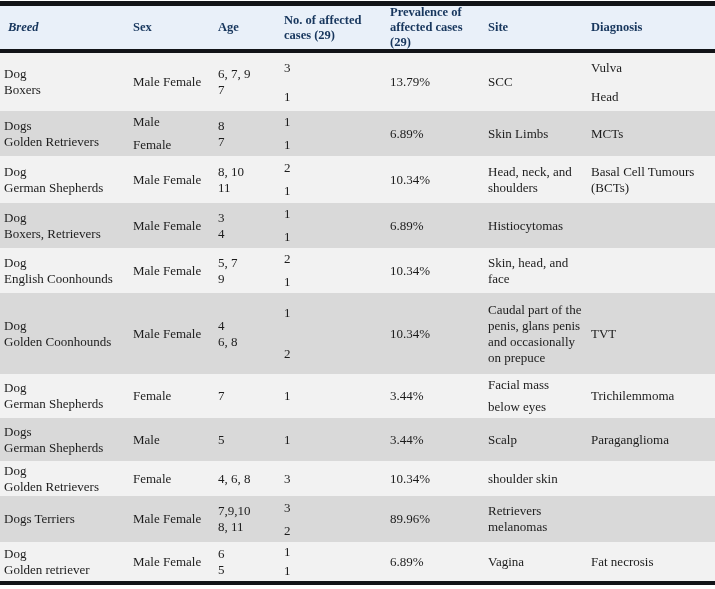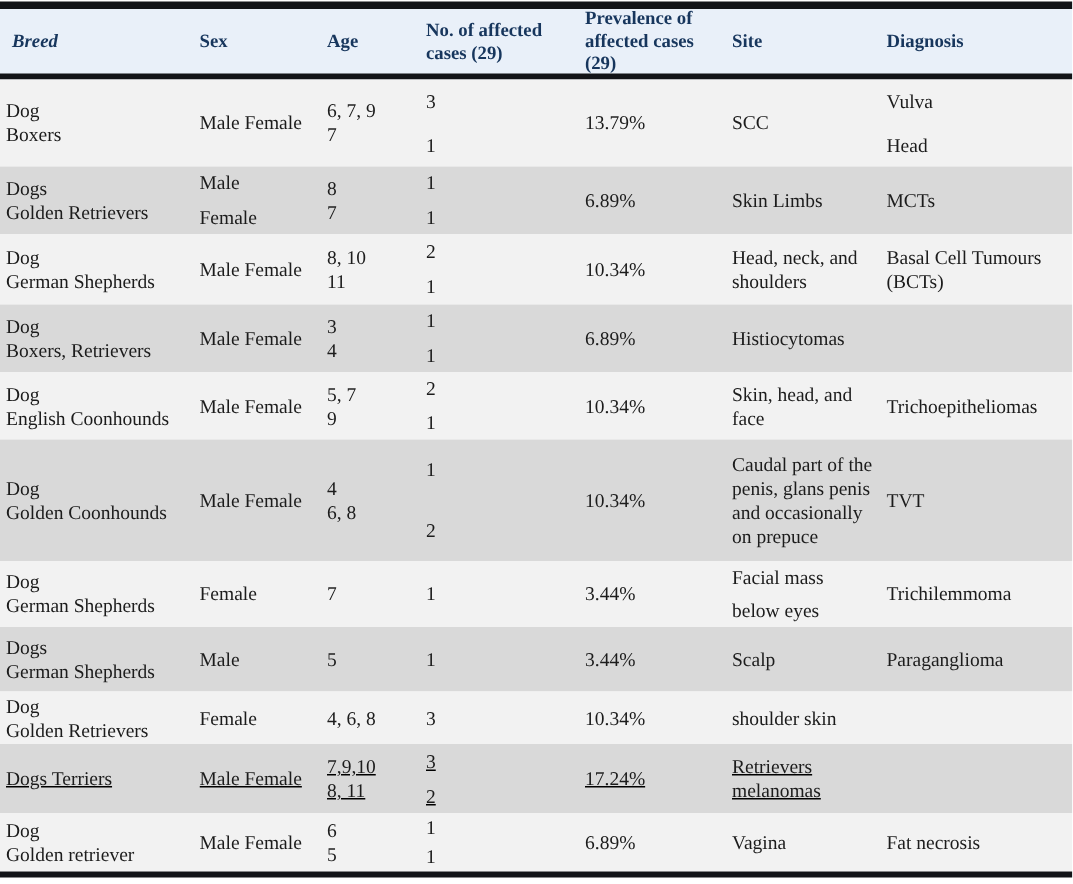--- a/index.html
+++ b/index.html
@@ -40,21 +40,21 @@
   
   .row:nth-of-type(1){height:58px;}
   .row:nth-of-type(2){height:45px;}
   .row:nth-of-type(3){height:47px;}
   .row:nth-of-type(4){height:45px;}
   .row:nth-of-type(5){height:45px;}
   .row:nth-of-type(6){height:81px;}
   .row:nth-of-type(7){height:44px;}
   .row:nth-of-type(8){height:43px;}
   .row:nth-of-type(9){height:35px;}
-  .row:nth-of-type(10){height:46px;text-decoration:underline;}
+  .row:nth-of-type(10){height:46px;}
   .row:nth-of-type(11){height:39px;}
   .cell{
     height:100%;
     display:flex;flex-direction:column;justify-content:center;
     align-items:flex-start;
     font-size:13px;line-height:16px;color:#1c1c1c;
     padding-right:6px;box-sizing:border-box;overflow:hidden;
   }
   .cell.c0{padding-left:4px;}
   .cell.spread{justify-content:space-around;}
@@ -195,23 +195,20 @@
         <div class="cell c3 spread">
           <div class="line">2</div>
           <div class="line">1</div>
         </div>
         <div class="cell c4">
           <div class="line">10.34%</div>
         </div>
         <div class="cell c5">
           <div class="line">Skin, head, and face</div>
         </div>
-        <div class="cell c6">
-          <div class="line">Trichoepitheliomas</div>
-        </div>
       </div>
       <div class="grid-row row dark">
         <div class="cell c0">
           <div class="line">Dog</div>
           <div class="line">Golden Coonhounds</div>
         </div>
         <div class="cell c1">
           <div class="line">Male Female</div>
         </div>
         <div class="cell c2">
@@ -311,21 +308,21 @@
         </div>
         <div class="cell c2">
           <div class="line">7,9,10</div>
           <div class="line">8, 11</div>
         </div>
         <div class="cell c3 spread">
           <div class="line">3</div>
           <div class="line">2</div>
         </div>
         <div class="cell c4">
-          <div class="line">17.24%</div>
+          <div class="line">89.96%</div>
         </div>
         <div class="cell c6">
           <div class="line">Retrievers</div>
           <div class="line">melanomas</div>
         </div>
       </div>
       <div class="grid-row row light">
         <div class="cell c0">
           <div class="line">Dog</div>
           <div class="line">Golden retriever</div>

